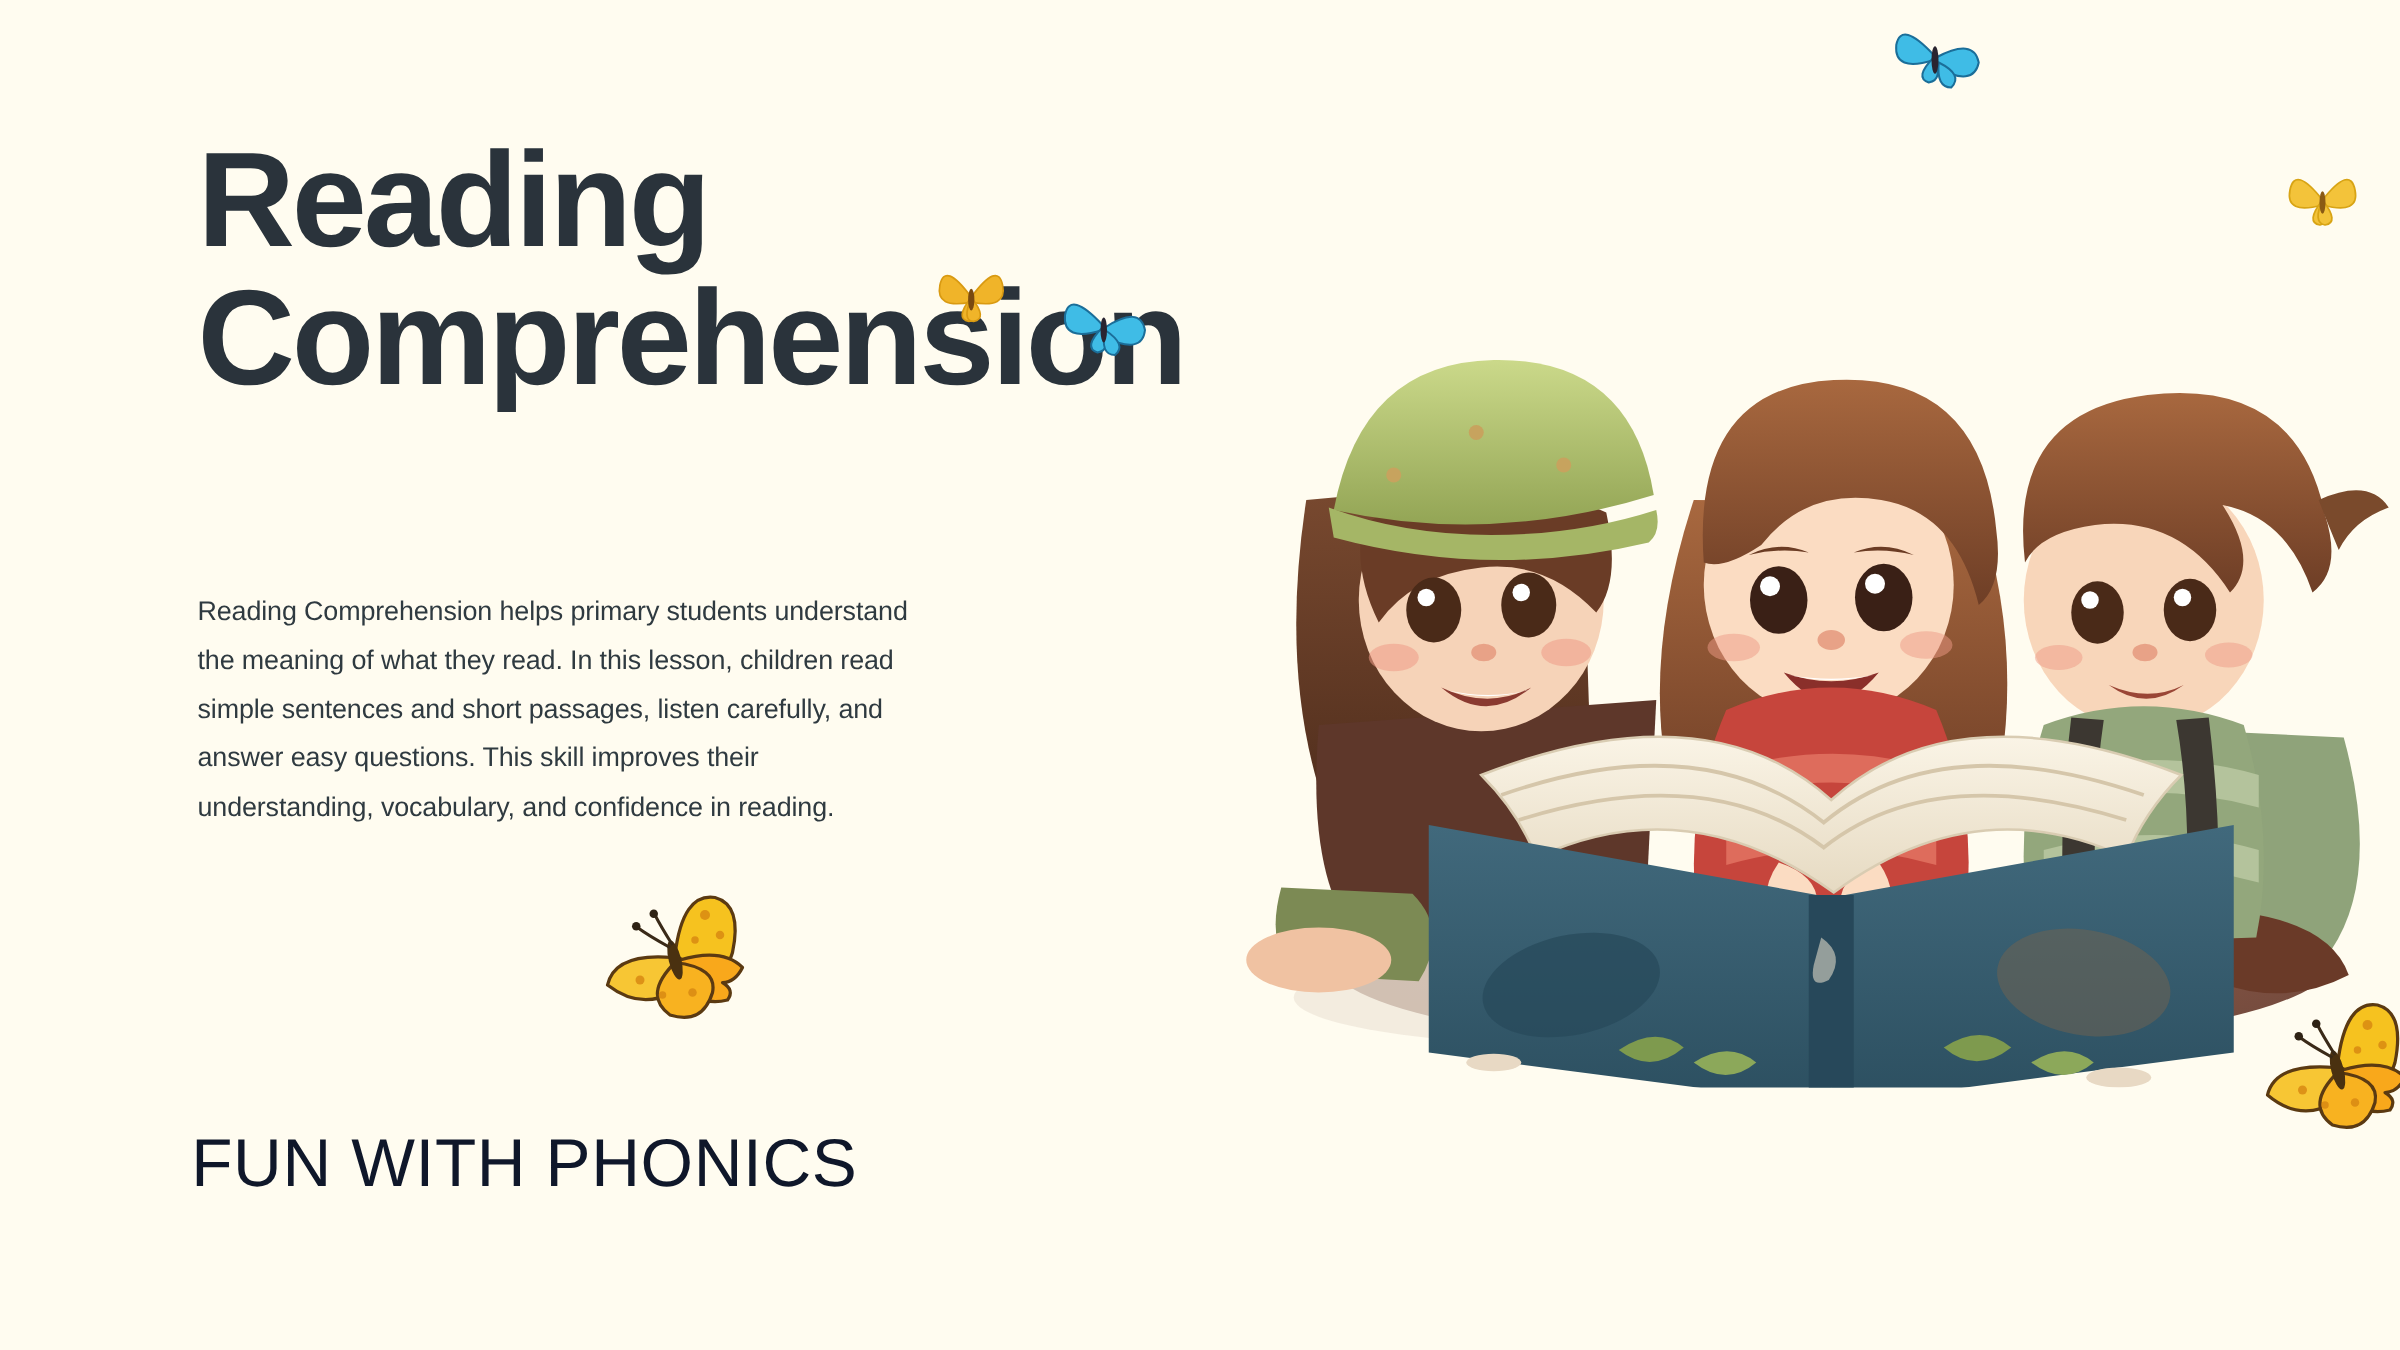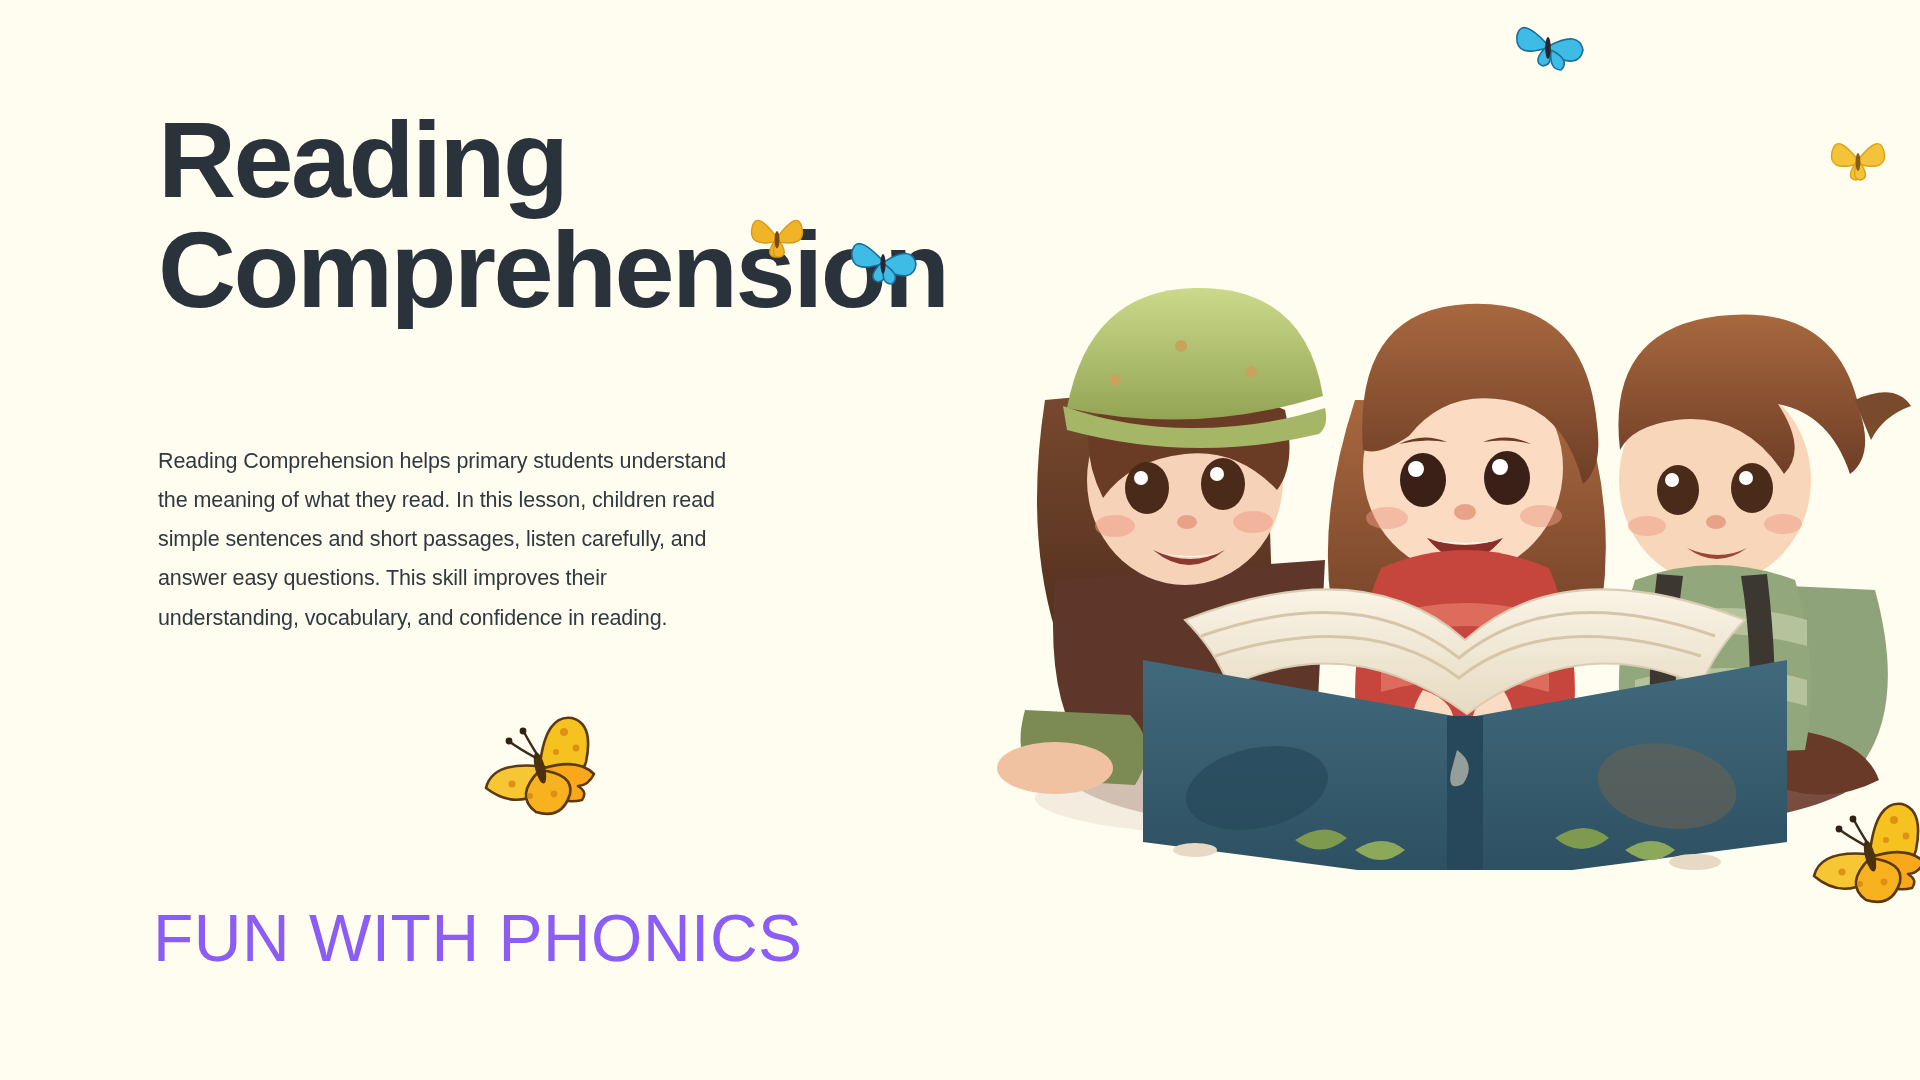--- a/index.html
+++ b/index.html
@@ -36,36 +36,36 @@
     width: 960px;
     font-size: 108px;
     font-weight: bold;
     line-height: 1.02;
     letter-spacing: -2.5px;
     color: #2A333B;
     white-space: pre-line;
   }
   .paragraph {
     position: absolute;
-    top: 442px;
+    top: 470px;
     left: 0;
     width: 580px;
     font-size: 21.5px;
     line-height: 1.82;
     color: #2F3A40;
     letter-spacing: -0.1px;
   }
   .footer-title {
     position: absolute;
     top: 900px;
     left: -5px;
-    font-size: 66px;
+    font-size: 54px;
     font-weight: normal;
     letter-spacing: 0.5px;
-    color: #8b5cf6;
+    color: #0f172a;
     white-space: nowrap;
   }
 
   
   .illus {
     position: absolute;
     right: 5px;
     top: 150px;
     width: 920px;
     height: 720px;

